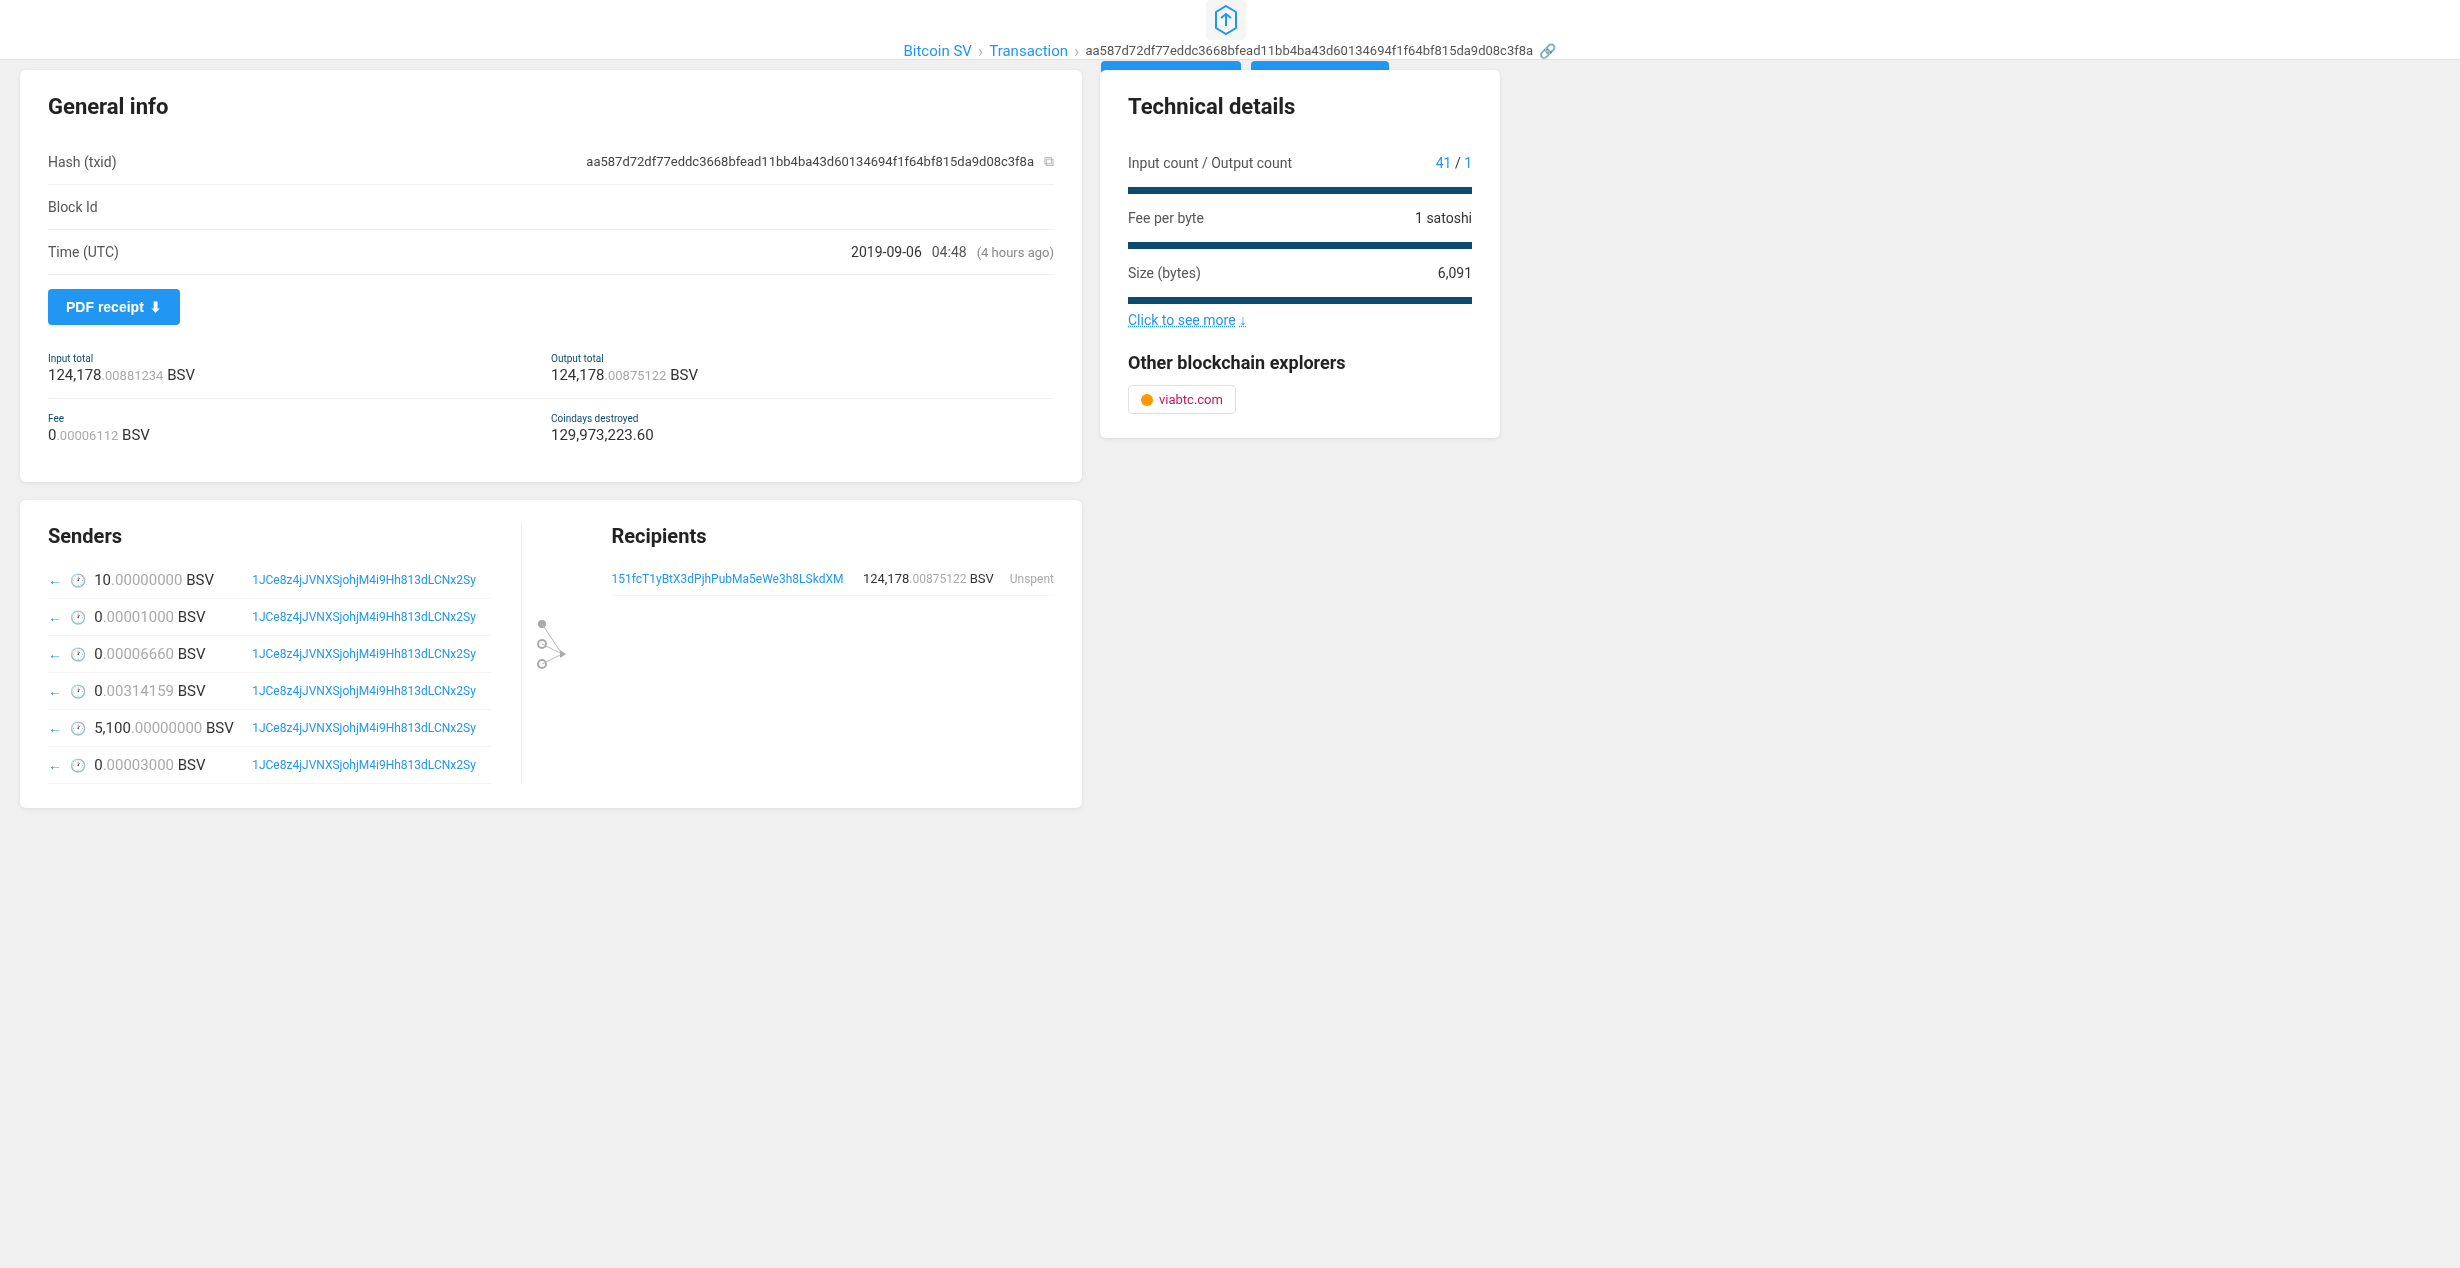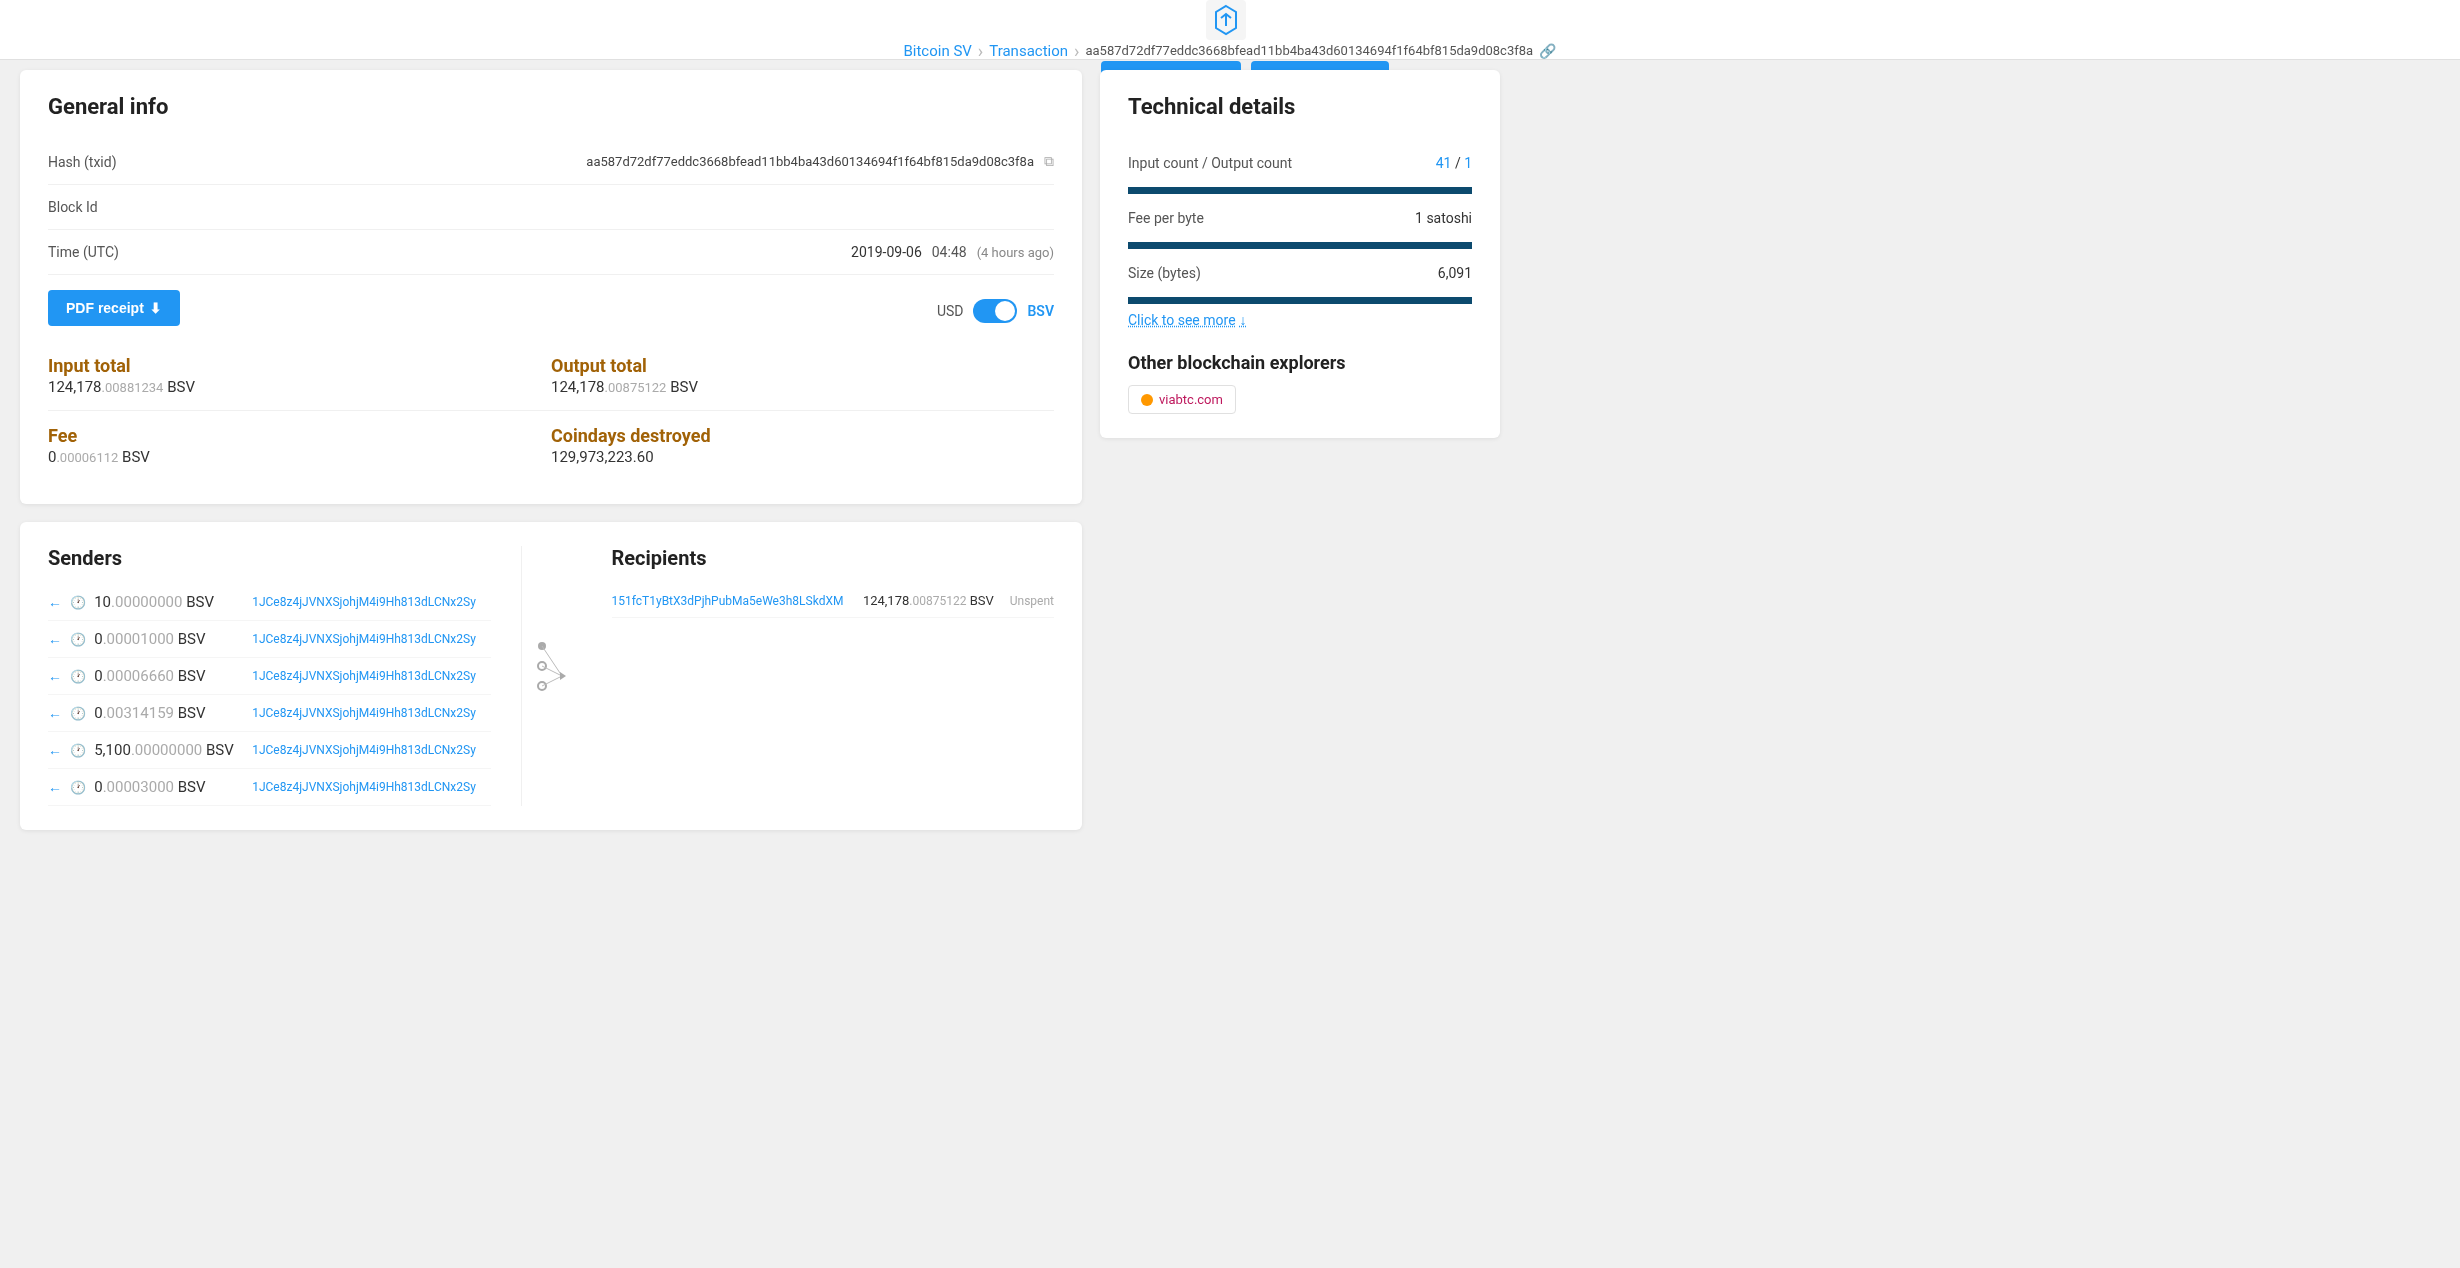--- a/index.html
+++ b/index.html
@@ -201,21 +201,21 @@
       padding: 14px 0;
       border-bottom: 1px solid #f0f0f0;
     }
     .stats-row:last-child { border-bottom: none; }
     .stat-col {
       flex: 1;
       display: flex;
       flex-direction: column;
       gap: 2px;
     }
-    .stat-label { color: #a16207; font-size: 18px; font-weight: bold; }
+    .stat-label { color: #0c4a6e; font-size: 10px; }
     .stat-value { font-size: 15px; color: #333; }
     .stat-value .decimal { color: #aaa; font-size: 13px; }
 
     
     .sr-card { background: #fff; border-radius: 6px; padding: 24px 28px; box-shadow: 0 1px 4px rgba(0,0,0,0.08); }
     .sr-title { font-size: 20px; font-weight: 700; color: #222; margin-bottom: 14px; }
     .sr-layout { display: flex; gap: 0; }
     .senders-col { flex: 1; padding-right: 30px; border-right: 1px solid #f0f0f0; }
     .recipients-col { flex: 1; padding-left: 30px; }
     .sr-row {
@@ -358,25 +358,20 @@
           <span style="color:#555;">04:48</span>
           <span class="time-ago">(4 hours ago)</span>
         </div>
       </div>
 
       <div class="info-row" style="border-bottom:none;">
         <button class="btn-pdf">
           <span>PDF receipt</span>
           <span>⬇</span>
         </button>
-        <div class="toggle-row" style="flex:1;">
-          <span class="toggle-label">USD</span>
-          <div class="toggle-switch"></div>
-          <span class="toggle-label active">BSV</span>
-        </div>
       </div>
 
       <div class="stats-row">
         <div class="stat-col">
           <span class="stat-label">Input total</span>
           <span class="stat-value">
             <span>124,178</span><span class="decimal">.00881234</span> <span>BSV</span>
           </span>
         </div>
         <div class="stat-col">

